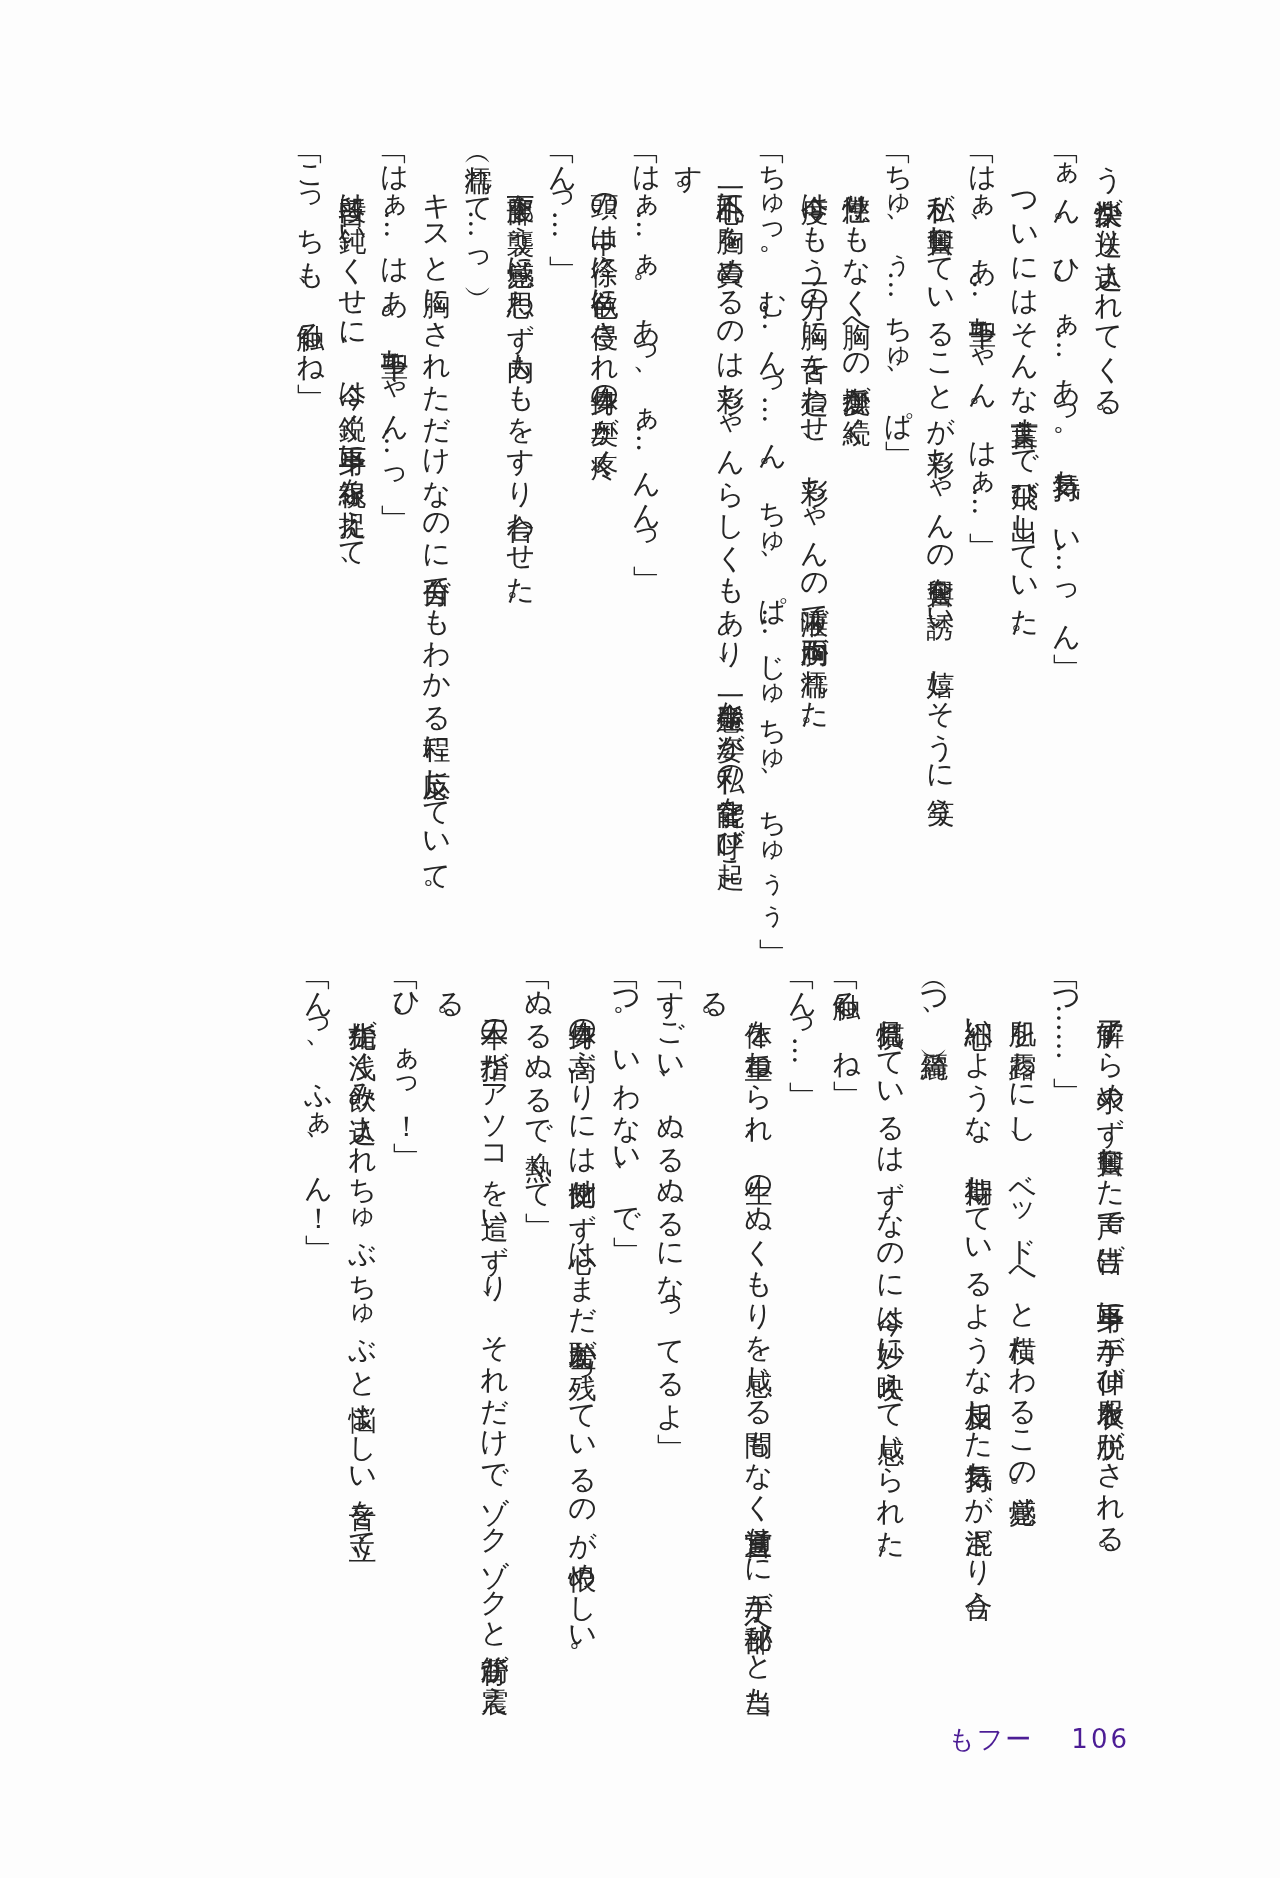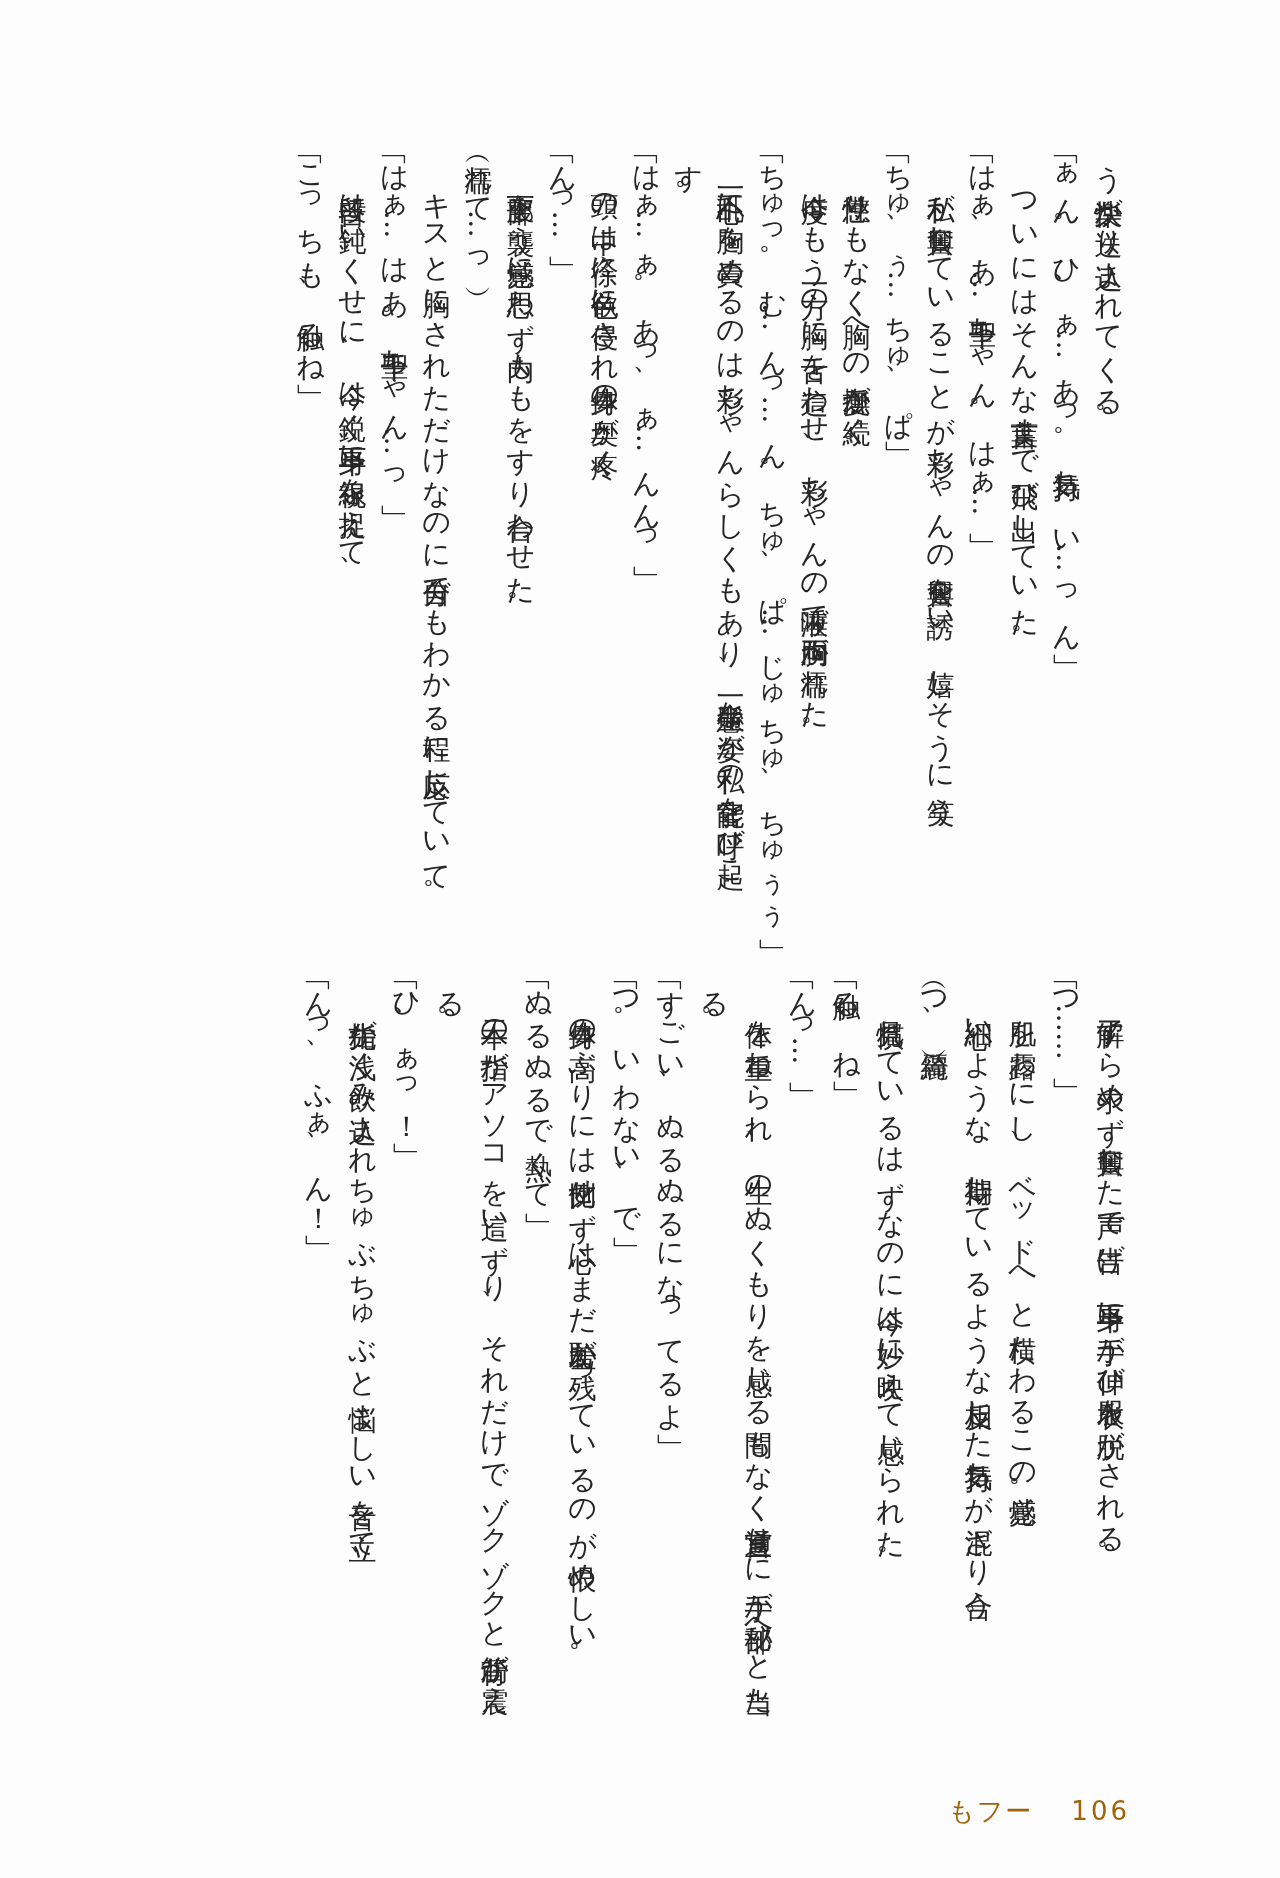--- a/index.html
+++ b/index.html
@@ -39,25 +39,25 @@
   }
   .vblock p {
     margin: 0;
     padding: 0;
   }
   .vblock p.indent {
     text-indent: 1em;
   }
   .footer {
     position: absolute;
-    top: 1794px;
+    top: 1722px;
     right: 150px;
     font-family: "DejaVu Sans", "Liberation Sans", sans-serif;
     font-size: 26px;
-    color: #a16207;
+    color: #4c1d95;
     letter-spacing: 2px;
     white-space: nowrap;
   }
   .footer .num {
     margin-left: 38px;
     letter-spacing: 3px;
   }
 </style>
 </head>
 <body>

